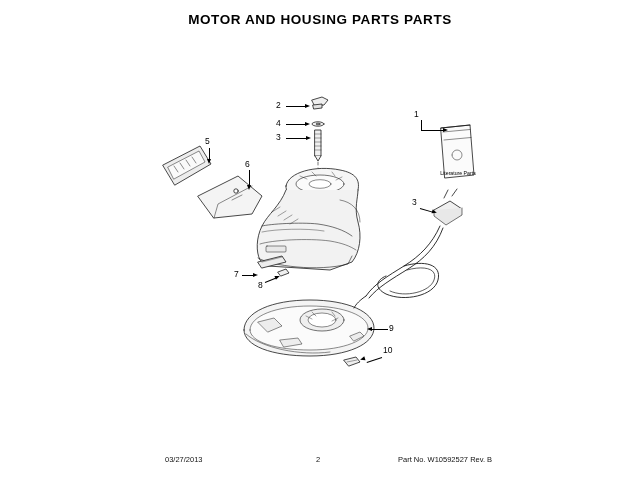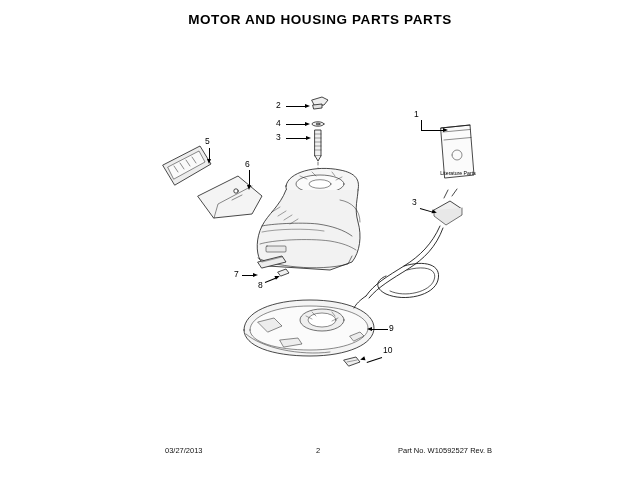--- a/index.html
+++ b/index.html
@@ -15,21 +15,21 @@
 
   .title{
     position:absolute;
     top:12px;left:0;width:640px;
     text-align:center;
     font-size:13.5px;
     font-weight:bold;
     letter-spacing:0.6px;
   }
 
-  .footer{position:absolute;bottom:22px;left:0;width:640px;height:12px;font-size:7.5px;color:#111;}
+  .footer{position:absolute;bottom:13px;left:0;width:640px;height:12px;font-size:7.5px;color:#111;}
   .footer .date{position:absolute;left:165px;top:0;}
   .footer .pageno{position:absolute;left:316px;top:0;}
   .footer .partno{position:absolute;left:390px;top:0;padding-left:8px;}
 
   
   .num{
     position:absolute;
     font-size:8.5px;
     color:#000;
     font-family:"Liberation Sans", sans-serif;

